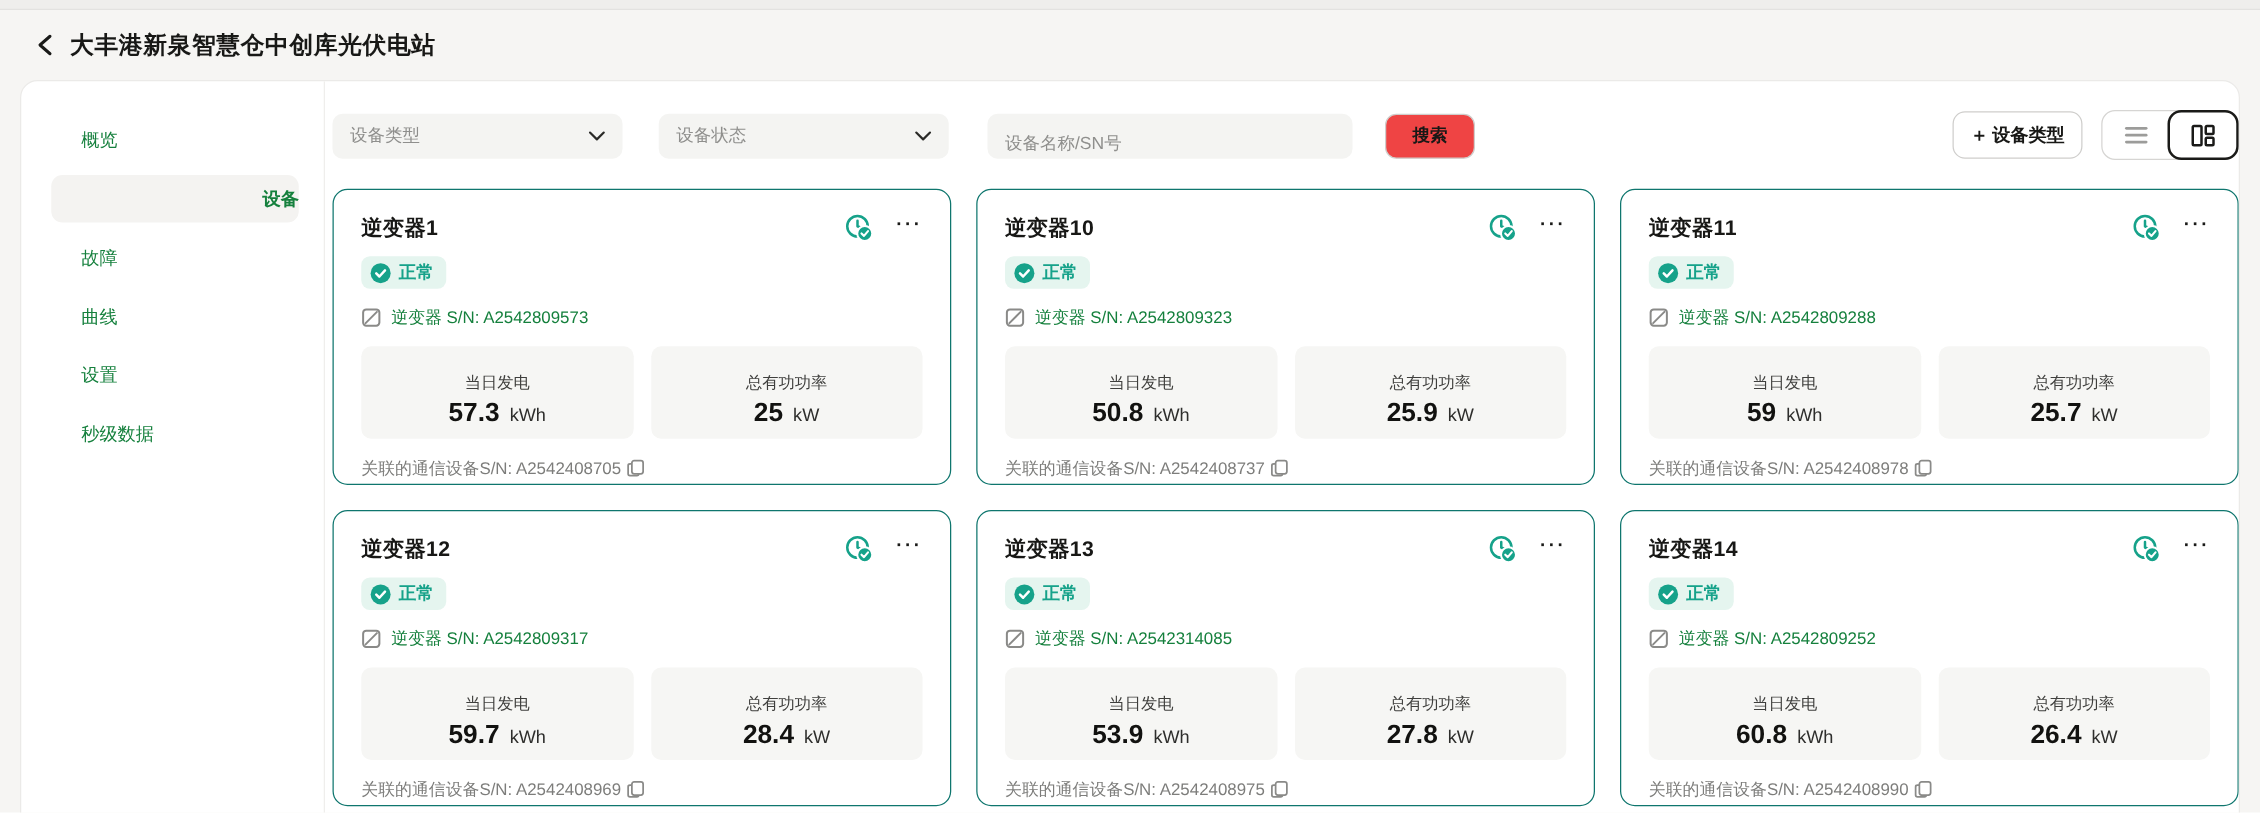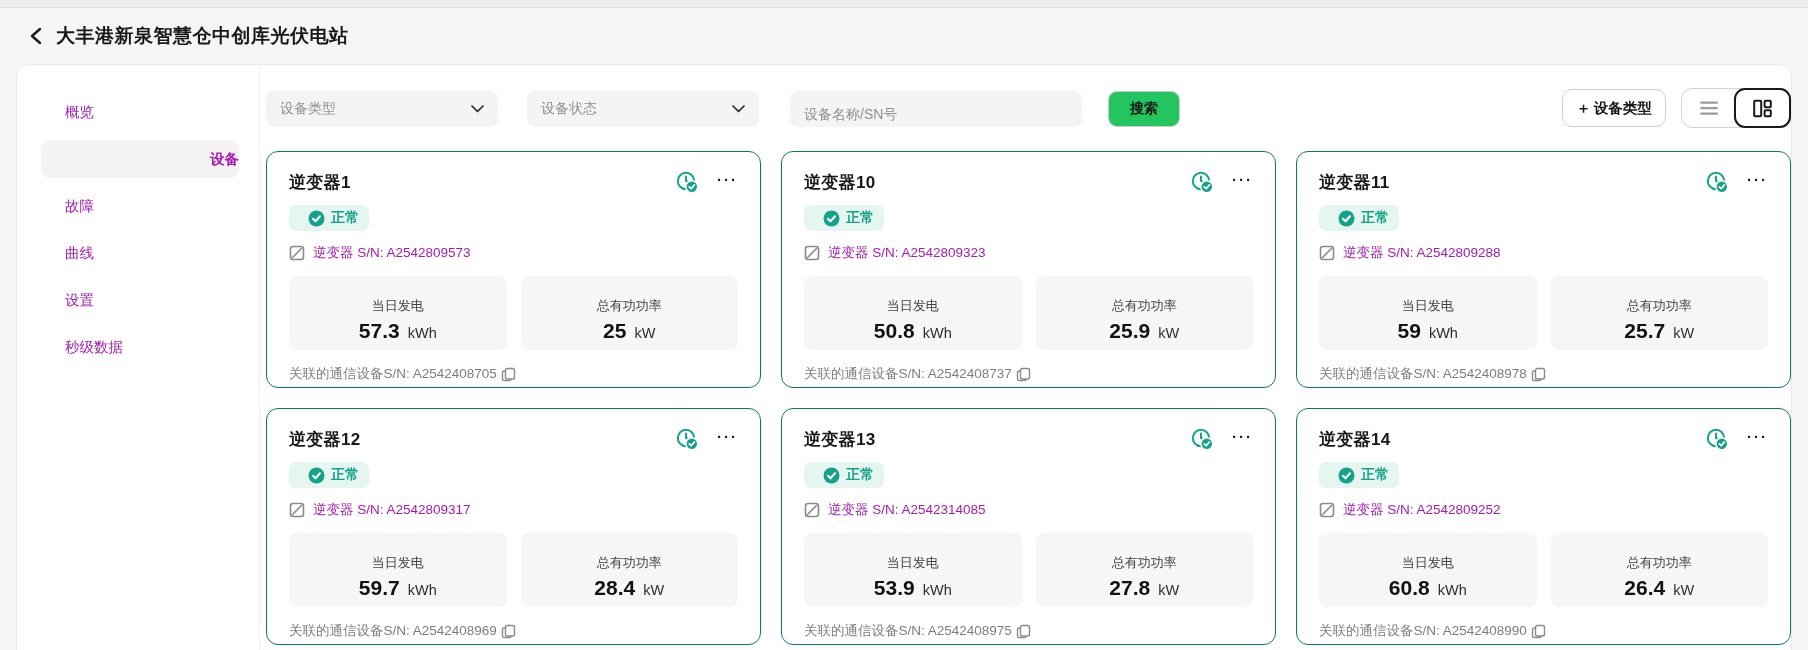--- a/index.html
+++ b/index.html
@@ -17,35 +17,35 @@
   .back-btn { margin-left:22px; width:28px; height:28px; display:flex; align-items:center;
     justify-content:center; cursor:pointer; }
   .page-title { margin-left:6px; font-size:19px; font-weight:700; letter-spacing:.5px;font-family:Liberation Serif, serif; }
   
   .panel { position:absolute; left:16px; top:64px; width:1776px; height:606px;
     background:#ffffff; border:1px solid #ebeae8; border-radius:14px; overflow:hidden; }
   .v-divider { position:absolute; left:242px; top:0; bottom:0; width:1px; background:#efeeec; }
   
   .sidebar { position:absolute; left:24px; top:28px; width:198px; }
   .side-item { height:38px; margin-bottom:9px; display:flex; align-items:center;
-    padding-left:24px; border-radius:9px; font-size:14.5px; color:#a21caf; cursor:pointer; }
+    padding-left:24px; border-radius:9px; font-size:14.5px; color:#15803d; cursor:pointer; }
   .side-item.active { background:#f4f3f1; font-weight:700;justify-content:flex-end; }
   
   .filter-select, .filter-input { position:absolute; top:26px; height:36px;
     background:#f4f4f2; border-radius:8px; display:flex; align-items:center;
     padding:0 14px; font-size:14px; color:#8f8f8d; cursor:pointer;gap:12px; }
   .filter-select { justify-content:space-between; }
   .sel-type { left:249px; width:232px; }
   .sel-status { left:510px; width:232px; }
   .inp-name { left:773px; width:292px; }
   .inp-name input { border:none; outline:none; background:transparent; width:100%;
     font-size:14px; color:#2c2c2a; font-family:inherit;margin-top:10px; }
   .inp-name input::placeholder { color:#8f8f8d; }
   .btn-search { position:absolute; left:1091px; top:26px; width:72px; height:36px;
-    background:#22c55e; border:1px solid #cfcecc; border-radius:9px; font-size:14px;
+    background:#ef4444; border:1px solid #cfcecc; border-radius:9px; font-size:14px;
     font-weight:600; color:#181816; display:flex; align-items:center; justify-content:center;
     cursor:pointer; }
   .btn-add { position:absolute; left:1545px; top:24px; width:104px; height:38px;
     background:#fff; border:1px solid #cfcecc; border-radius:10px; display:flex;
     align-items:center; justify-content:center; gap:3px; font-size:14.5px; font-weight:700;
     color:#181816; cursor:pointer; }
   .view-toggle { position:absolute; left:1664px; top:23px; width:110px; height:40px;
     border:1px solid #d6d5d3; border-radius:11px; background:#fff; display:flex; }
   .toggle-seg { flex:1; display:flex; align-items:center; justify-content:center; cursor:pointer; }
   .toggle-seg.active { border:2px solid #1a1a18; border-radius:11px; margin:-1px; background:#fff; }
@@ -53,24 +53,24 @@
   .cards { position:absolute; left:249px; top:86px; display:grid;
     grid-template-columns:repeat(3,495px); grid-auto-rows:237px; gap:20px 20px; }
   .card { background:#fff; border:1px solid #0f766e; border-radius:12px;
     padding:18px 22px 0 22px; position:relative; }
   .card-head { display:flex; align-items:center; }
   .card-title { font-size:17px; font-weight:700; letter-spacing:.3px; }
   .card-icons { margin-left:auto; display:flex; align-items:center; gap:18px; }
   .more-dots { font-size:15px; font-weight:700; color:#1a1a18; letter-spacing:2px;
     cursor:pointer; line-height:1; padding-bottom:6px; }
   .badge { margin-top:11px; display:inline-flex; align-items:center; gap:6px;
-    background:#e5f5ef; border-radius:7px; padding:4px 10px 4px 19px; }
+    background:#e5f5ef; border-radius:7px; padding:4px 10px 4px 7px; }
   .badge-text { font-size:14px; font-weight:700; color:#16a28a; }
   .sn-row { margin-top:13px; display:flex; align-items:center; gap:8px;
-    font-size:13.5px; color:#a21caf; }
+    font-size:13.5px; color:#15803d; }
   .stats { margin-top:14px; display:flex; gap:14px; }
   .stat-box { flex:1; height:74px; background:#f6f6f4; border-radius:8px;
     display:flex; flex-direction:column; align-items:center; justify-content:center; gap:5px; }
   .stat-label { font-size:13px; color:#3f3f3d;margin-top:12px; }
   .stat-value { font-size:21px; font-weight:700; color:#121210; line-height:1; }
   .stat-unit { font-size:14.5px; font-weight:400; color:#2e2e2c; margin-left:4px; }
   .comm-row { margin-top:15px; display:flex; align-items:center; gap:4px;
     font-size:13.5px; color:#7d7d7b; }
   .icon-btn { cursor:pointer; display:flex; }
 </style>

